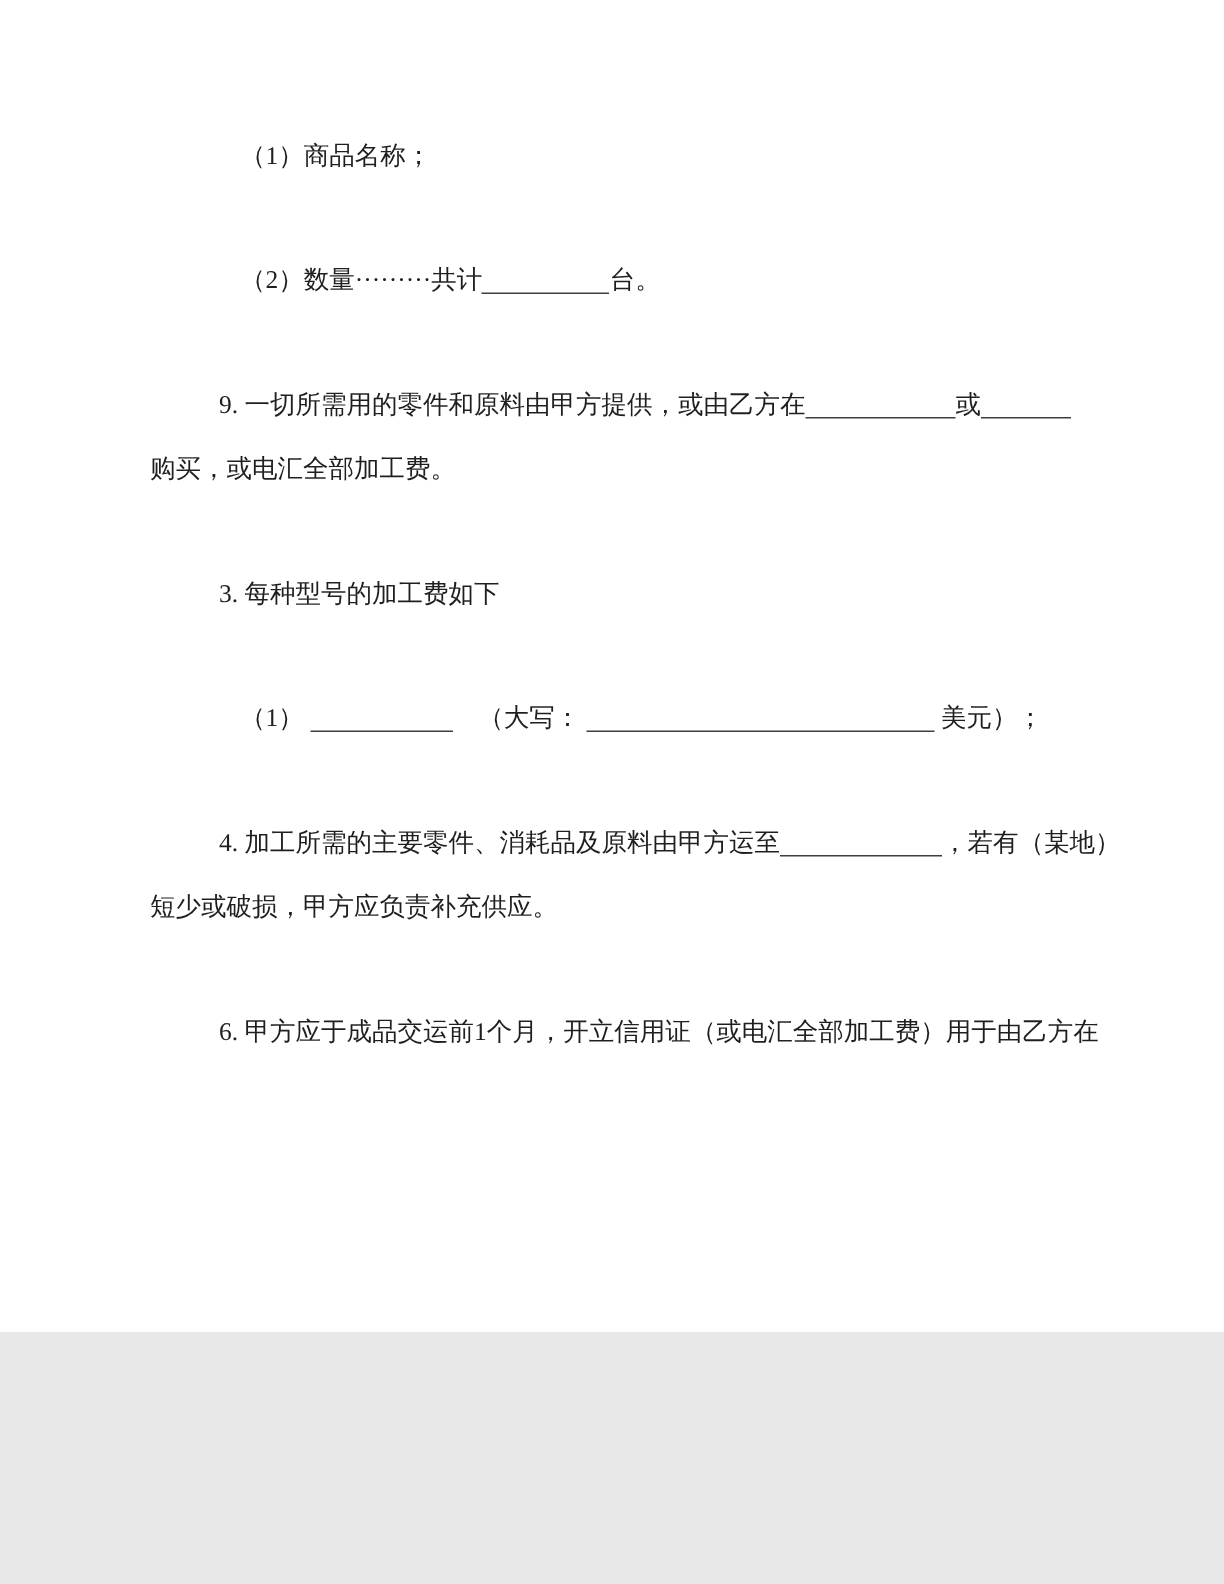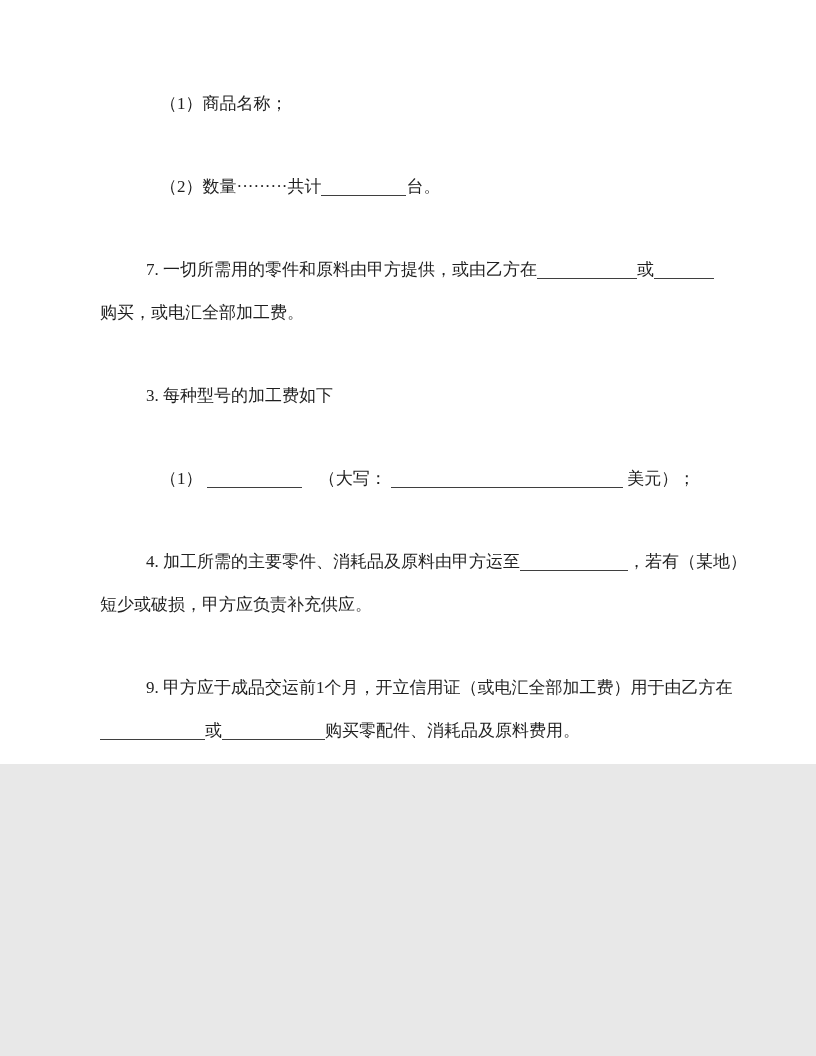--- a/index.html
+++ b/index.html
@@ -1,18 +1,18 @@
 <!DOCTYPE html>
 <html><head>
 <meta charset="utf-8">
 <style>
   html,body{margin:0;padding:0;background:#e8e8e8;}
   .page{
     position:relative;
-    width:816px;height:764px;
+    width:816px;height:888px;
     margin:0 auto;
     background:var(--page-bg,#ffffff);
     box-sizing:border-box;
     padding:82px 100px 0 100px;
     font-family:"Liberation Serif","DejaVu Serif",serif;
     font-size:17px;
     color:var(--text-color,#1f1f1f);
     overflow:hidden;
   }
   .line{
@@ -28,21 +28,20 @@
     border-bottom:1px solid var(--underline-color,#3f3f3f);
     vertical-align:-4px;
   }
 </style>
 </head>
 <body>
 
 <div class="page" style="--page-bg: #ffffff; --text-color: #1f1f1f; --underline-color: #3f3f3f;">
   <div class="line indent-item para-end"><span>（1）商品名称；</span></div>
   <div class="line indent-item para-end"><span>（2）数量·········共计</span><span class="blank" style="width: 85px;"></span><span>台。</span></div>
-  <div class="line indent-clause"><span>7. 一切所需用的零件和原料由甲方提供，或由乙方在</span><span class="blank" style="width: 100px;"></span><span>或</span><span class="blank" style="width: 60px;"></span></div>
+  <div class="line indent-clause"><span>9. 一切所需用的零件和原料由甲方提供，或由乙方在</span><span class="blank" style="width: 100px;"></span><span>或</span><span class="blank" style="width: 60px;"></span></div>
   <div class="line para-end"><span>购买，或电汇全部加工费。</span></div>
   <div class="line indent-clause para-end"><span>3. 每种型号的加工费如下</span></div>
   <div class="line indent-item para-end"><span>（1） </span><span class="blank" style="width: 95px;"></span><span>　（大写： </span><span class="blank" style="width: 232px;"></span><span> 美元）；</span></div>
   <div class="line indent-clause"><span>4. 加工所需的主要零件、消耗品及原料由甲方运至</span><span class="blank" style="width: 108px;"></span><span>，若有（某地）</span></div>
   <div class="line para-end"><span>短少或破损，甲方应负责补充供应。</span></div>
-  <div class="line indent-clause"><span>9. 甲方应于成品交运前1个月，开立信用证（或电汇全部加工费）用于由乙方在</span></div>
-  <div class="line"><span class="blank" style="width: 105px;"></span><span>或</span><span class="blank" style="width: 103px;"></span><span>购买零配件、消耗品及原料费用。</span></div>
+  <div class="line indent-clause"><span>6. 甲方应于成品交运前1个月，开立信用证（或电汇全部加工费）用于由乙方在</span></div>
 </div>
 
 </body></html>

